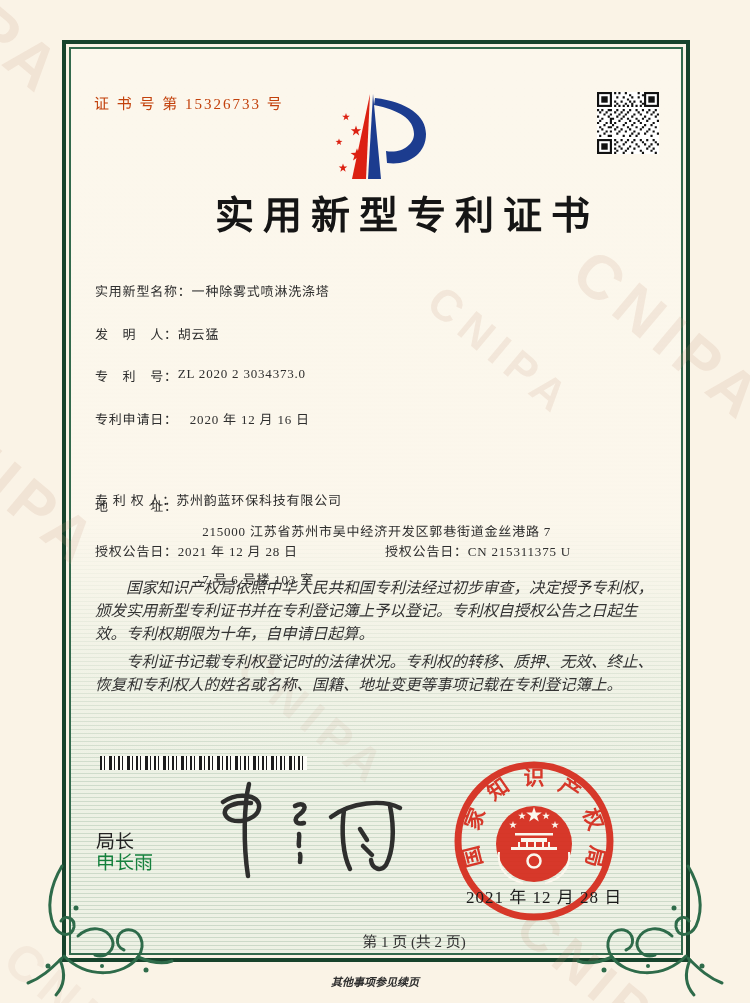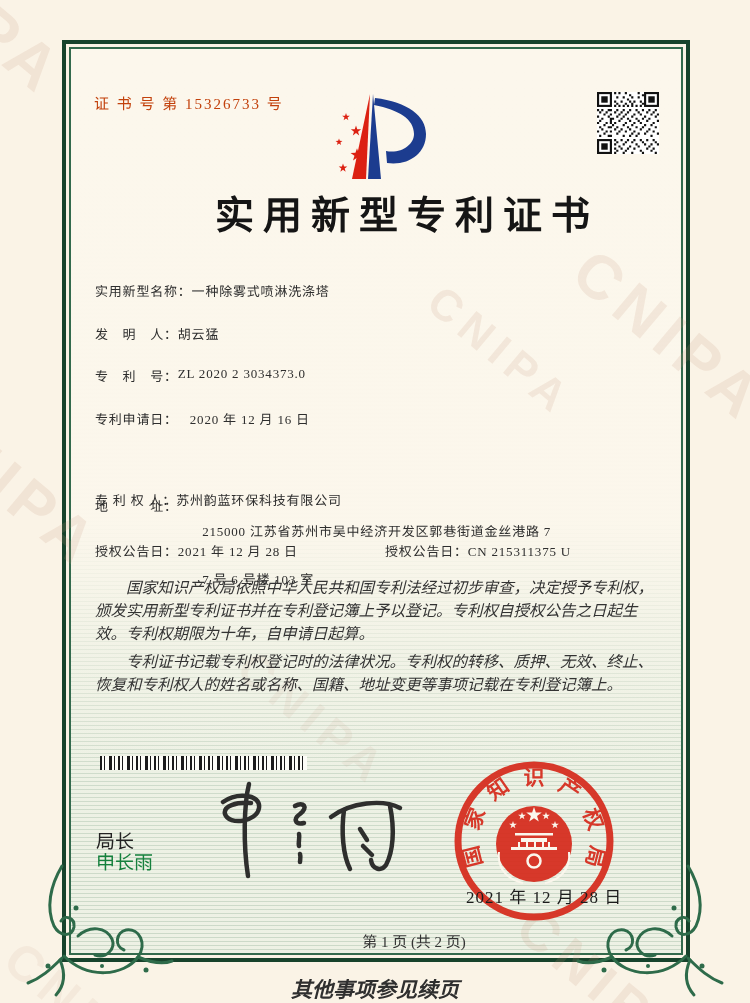--- a/index.html
+++ b/index.html
@@ -46,21 +46,21 @@
   .barcode{left:100px;top:756px;width:207px;height:14px;
     background:repeating-linear-gradient(90deg,#1a1a1a 0 2px,#fdfdf8 2px 4px,#1a1a1a 4px 5px,#fdfdf8 5px 9px,#1a1a1a 9px 12px,#fdfdf8 12px 14px,#1a1a1a 14px 15px,#fdfdf8 15px 18px);}
   .sig-title{left:96px;top:826px;font-size:19px;color:#222;
              font-family:"Liberation Sans","DejaVu Sans",sans-serif;}
   .sig-name{left:96px;top:847px;font-size:19px;color:#15803d;
             font-family:"Liberation Sans","DejaVu Sans",sans-serif;}
   .signature{left:203px;top:772px;}
   .seal{left:451px;top:758px;opacity:0.93;z-index:4;}
   .seal-date{left:466px;top:883px;font-size:17px;letter-spacing:1px;color:#1c1c1c;z-index:5;}
   .page-num{left:62px;top:930px;width:704px;text-align:center;font-size:15px;color:#333;}
-  .cont-note{left:0;top:973px;width:750px;text-align:center;font-size:21px;
+  .cont-note{left:0;top:973px;width:750px;text-align:center;font-size:11px;
              font-style:italic;font-weight:bold;color:#2f2f2f;}
 </style>
 </head>
 <body>
 
 <div class="page">
 
   <div class="wm wm1">CNIPA</div>
   <div class="wm wm2">CNIPA</div>
   <div class="wm wm3">CNIPA</div>

